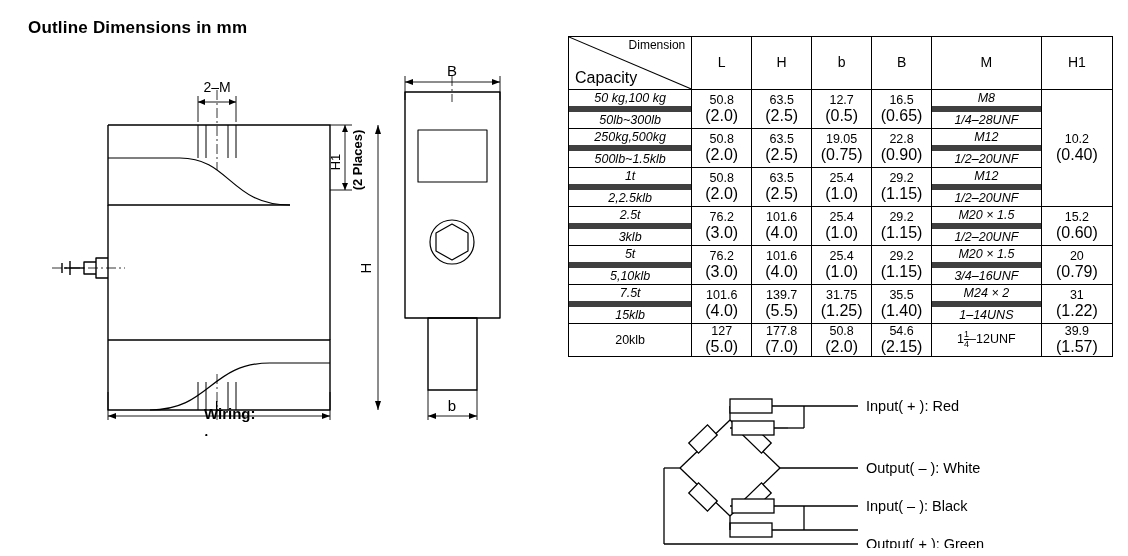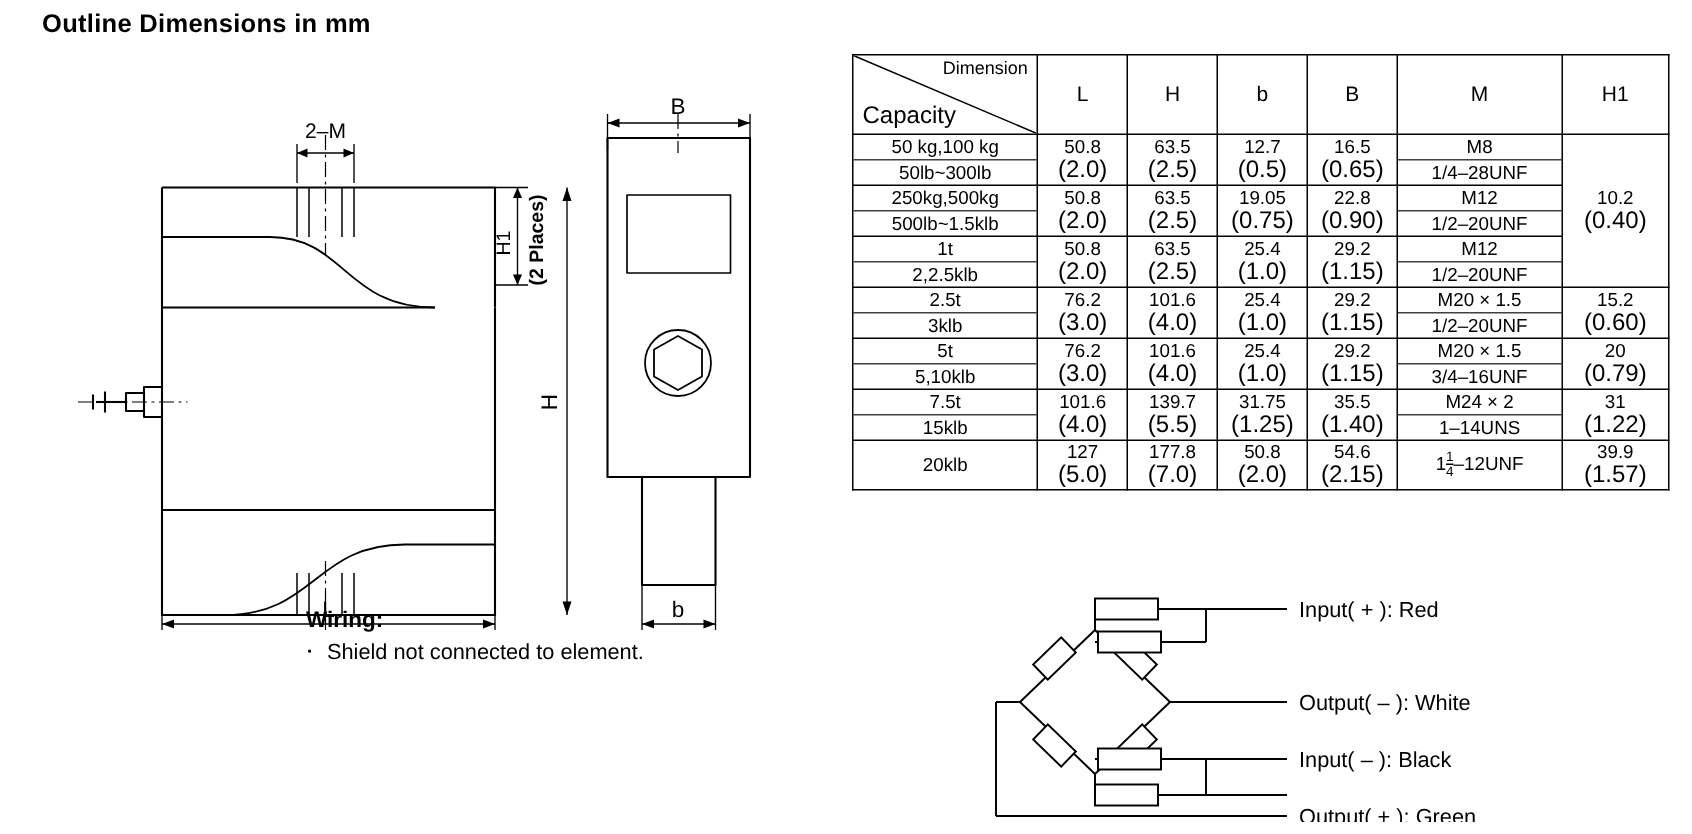--- a/index.html
+++ b/index.html
@@ -11,21 +11,21 @@
     width: 1128px;
     height: 556px;
     position: relative;
     font-family: "Liberation Sans", sans-serif;
     color: #000000;
     overflow: hidden;
   }
   .page-title {
     position: absolute;
     left: 28px;
-    top: 6px;
+    top: 18px;
     font-size: 17px;
     font-weight: bold;
     letter-spacing: 0.2px;
   }
 
   
   #drawing {
     position: absolute;
     left: 0px;
     top: 30px;
@@ -102,23 +102,24 @@
   }
   .sub {
     font-size: 16px;
   }
   .two-line {
     display: block;
   }
   .halfline {
     display: block;
     padding: 1px 0;
+    font-style: italic;
   }
   .halfline.bot {
-    border-top: 1px solid #404040;
+    border-top: 6px solid #404040;
   }
   .frac {
     display: inline-block;
     vertical-align: middle;
     font-size: 9px;
     line-height: 1;
     text-align: center;
   }
   .frac .n { display: block; border-bottom: 1px solid #000; }
   .frac .d { display: block; }
@@ -520,21 +521,20 @@
       <span class="bullet">·</span>
     </li>
     <li>
       <span class="bullet">·</span>
     </li>
     <li>
       <span class="bullet">·</span>
     </li>
     <li>
       <span class="bullet">·</span>
-      <span>Shield not connected to element.</span>
     </li>
   </ul>
 </div>
 
 <div id="bridge">
   <svg width="520" height="150" viewBox="0 0 520 150">
     <g fill="none" stroke="#000" stroke-width="1.3">
 
       <line x1="90" y1="70" x2="140" y2="22"></line>
       <line x1="140" y1="22" x2="190" y2="70"></line>

